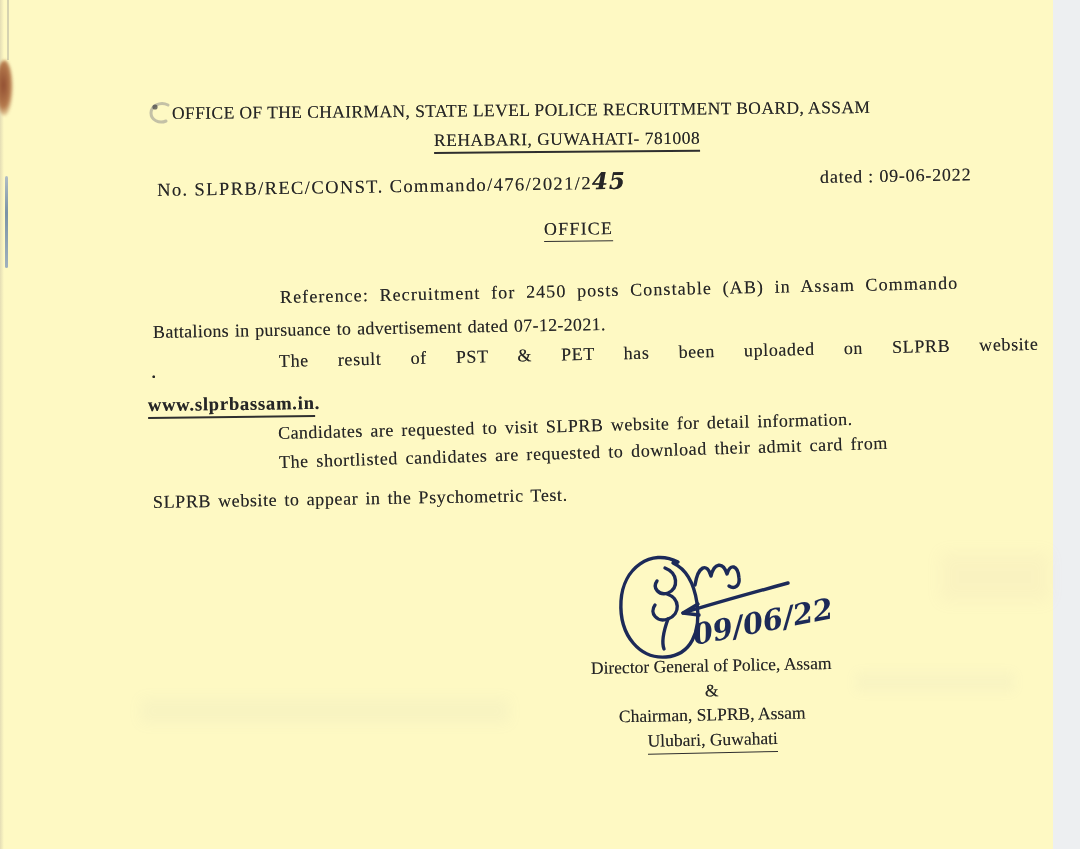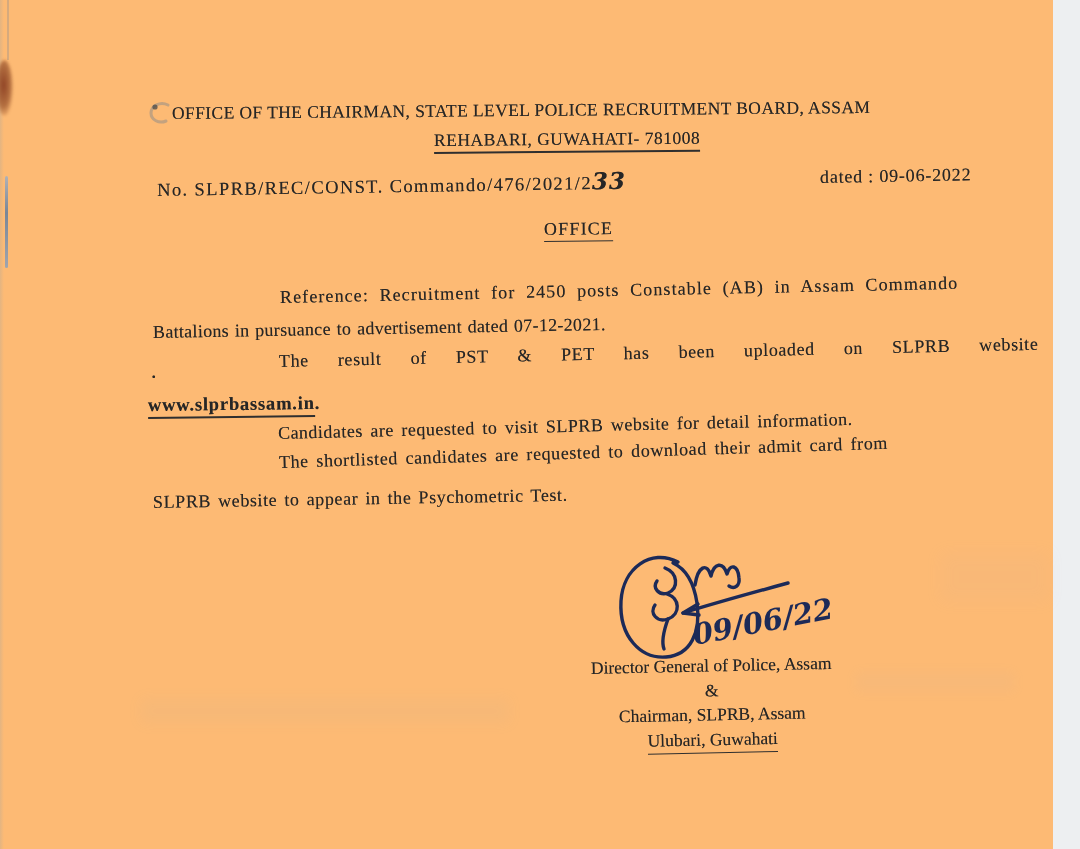--- a/index.html
+++ b/index.html
@@ -1,18 +1,18 @@
 <!DOCTYPE html>
 <html><head>
 <meta charset="utf-8">
 <style>
   html,body{margin:0;padding:0;background:#ffffff;}
   .page{
     position:relative;width:1080px;height:849px;overflow:hidden;
-    background:#fdba74;
+    background:#fef9c3;
     font-family:"Liberation Serif","DejaVu Serif",serif;
     color:#262626;
   }
   .txt{
     position:absolute;white-space:nowrap;
     text-shadow:0 0 .6px rgba(35,35,35,.55);
     transform-origin:left center;
   }
   .u{display:inline-block;border-bottom:2px solid #2f2f2f;padding-bottom:1px;}
   .u-thin{display:inline-block;border-bottom:1.6px solid #2f2f2f;padding-bottom:1px;}
@@ -76,21 +76,21 @@
     <path d="M22 5 C14 1, 5 6, 5 13 C5 20, 13 24, 20 21" fill="none" stroke="#8a8a8a" stroke-width="3" opacity="0.5" stroke-linecap="round"></path>
     <circle cx="9" cy="7" r="2.6" fill="#4a4a4a" opacity="0.75"></circle>
   </svg>
 
   <div class="txt hl1">OFFICE OF THE CHAIRMAN, STATE LEVEL POLICE RECRUITMENT BOARD, ASSAM</div>
   <div class="txt hl2">
     <span class="u">REHABARI, GUWAHATI- 781008</span>
   </div>
 
   <div class="txt ref">
-    <span>No. SLPRB/REC/CONST. Commando/476/2021/2</span><span class="hw">33</span>
+    <span>No. SLPRB/REC/CONST. Commando/476/2021/2</span><span class="hw">45</span>
   </div>
   <div class="txt dated">dated :  09-06-2022</div>
 
   <div class="txt notice">
     <span class="u-thin">OFFICE</span>
   </div>
 
   <div class="txt b1">Reference: Recruitment for 2450 posts Constable (AB) in Assam Commando</div>
   <div class="txt b2">Battalions in pursuance to advertisement dated 07-12-2021.</div>
   <div class="txt b3">The result of PST &amp; PET has been uploaded on SLPRB website</div>

